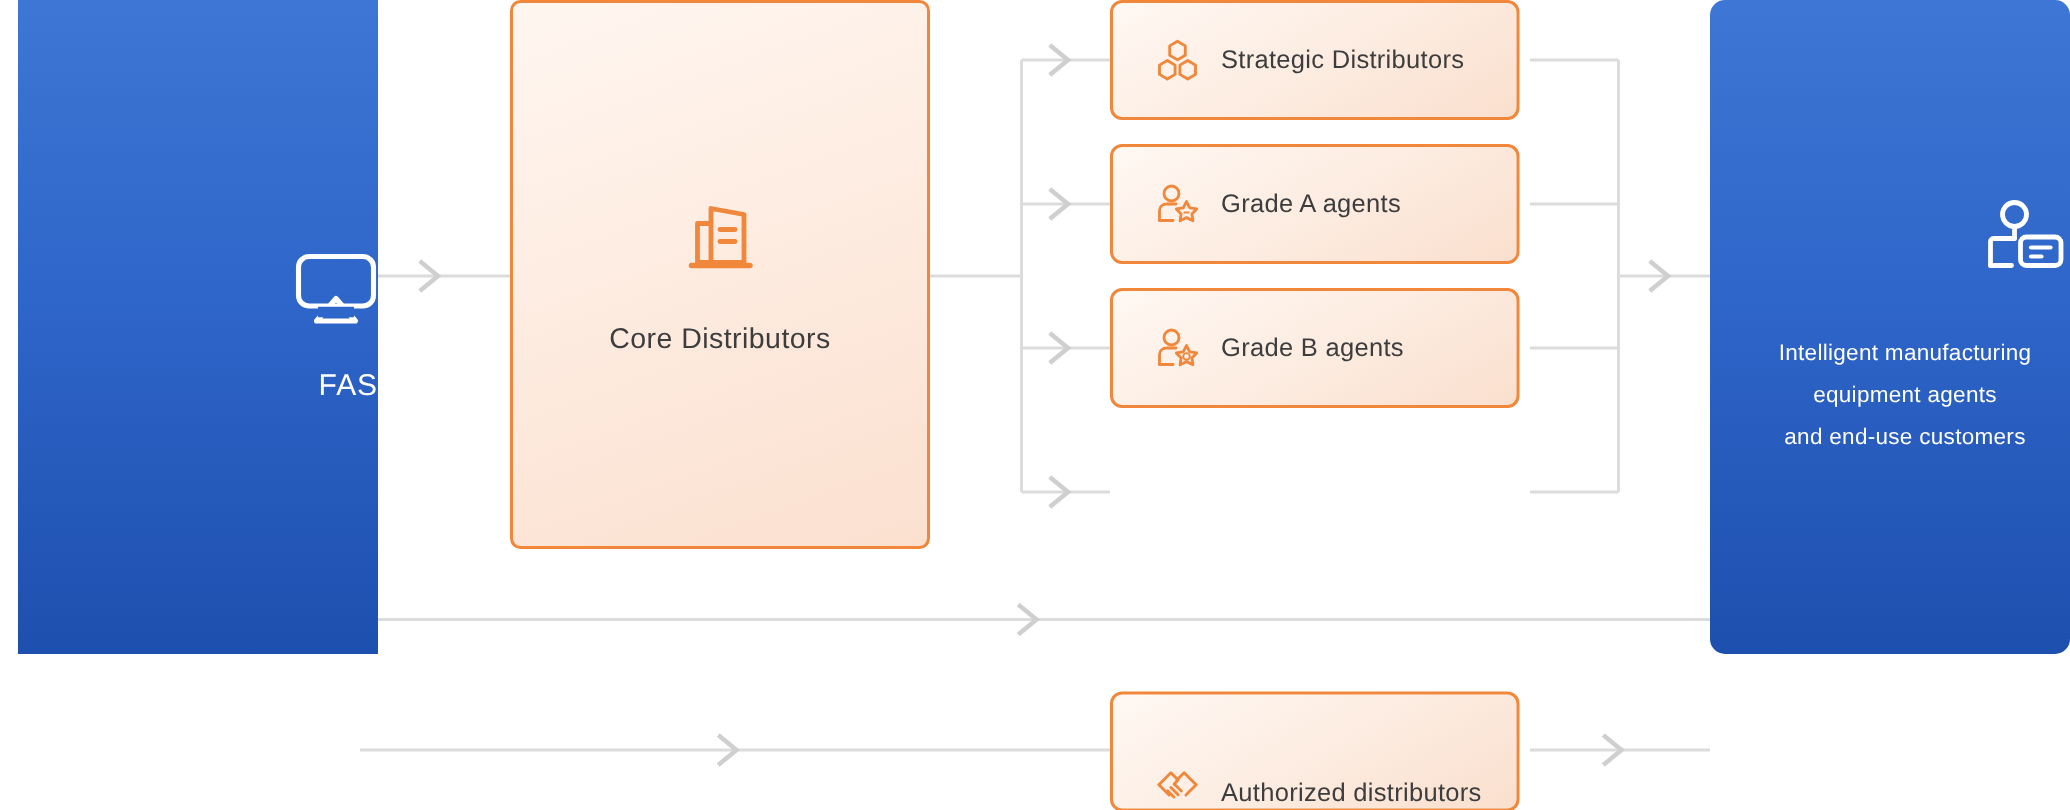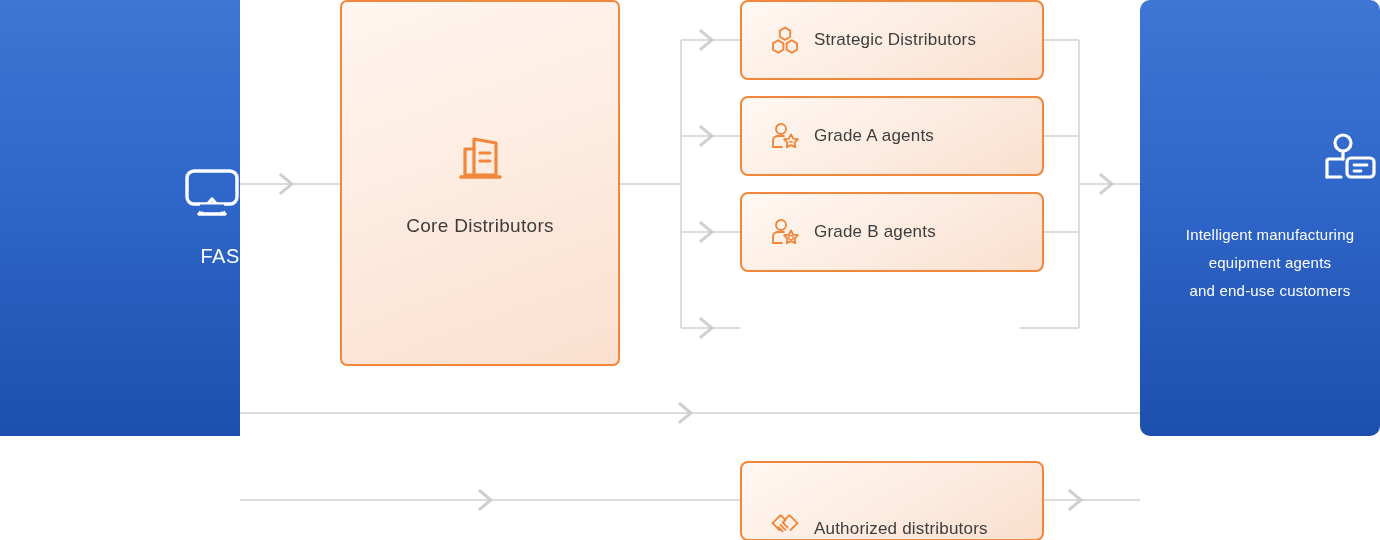--- a/index.html
+++ b/index.html
@@ -24,21 +24,21 @@
     top: 0;
     height: 436px;
     display: flex;
     flex-direction: column;
     align-items: flex-end;
     justify-content: center;
     color: #ffffff;
     z-index: 4;
   }
   #panel-left {
-    left: 0;
+    left: 12px;
     width: 240px;
     background: linear-gradient(180deg, #3d76d4 0%, #2f66c9 45%, #1d4fae 100%);
   }
   #panel-right {
     left: 1140px;
     width: 240px;
     background: linear-gradient(180deg, #3d76d4 0%, #2f66c9 45%, #1d4fae 100%);
     border-radius: 10px;
   }
   .panel-icon {
@@ -91,21 +91,21 @@
   .core-label {
     font-size: 19px;
     color: #3d3d3d;
     letter-spacing: 0.3px;
   }
 
   
   .card {
     position: absolute;
     left: 740px;
-    width: 304px;
+    width: 273px;
     height: 80px;
     border: 2px solid #f0873b;
     border-radius: 8px;
     background: linear-gradient(150deg, #fff8f3 0%, #fceade 60%, #fadfcd 100%);
     display: flex;
     flex-direction: row;
     align-items: center;
     z-index: 3;
   }
   .card .card-icon {

